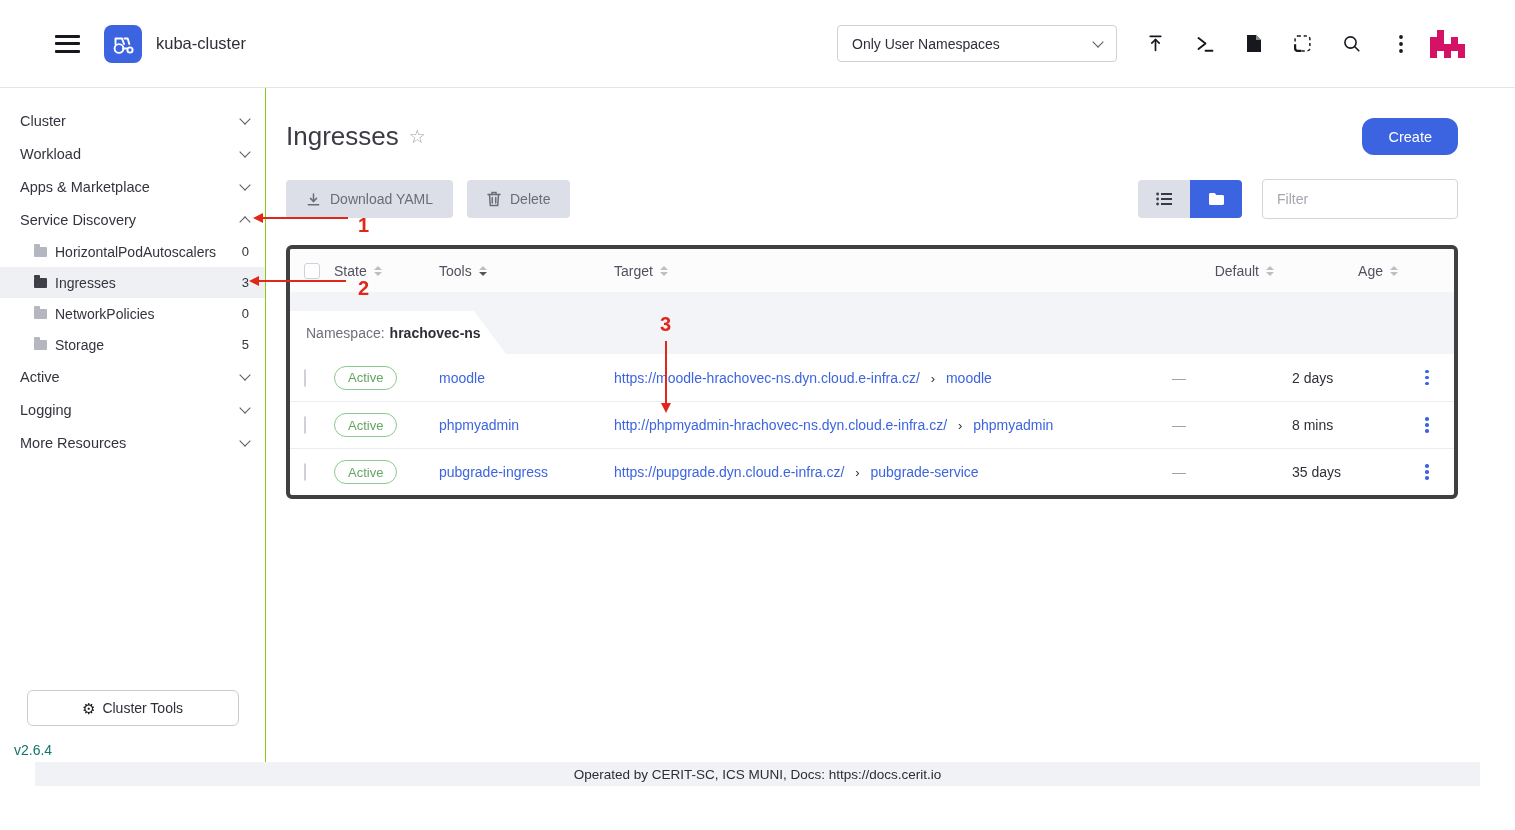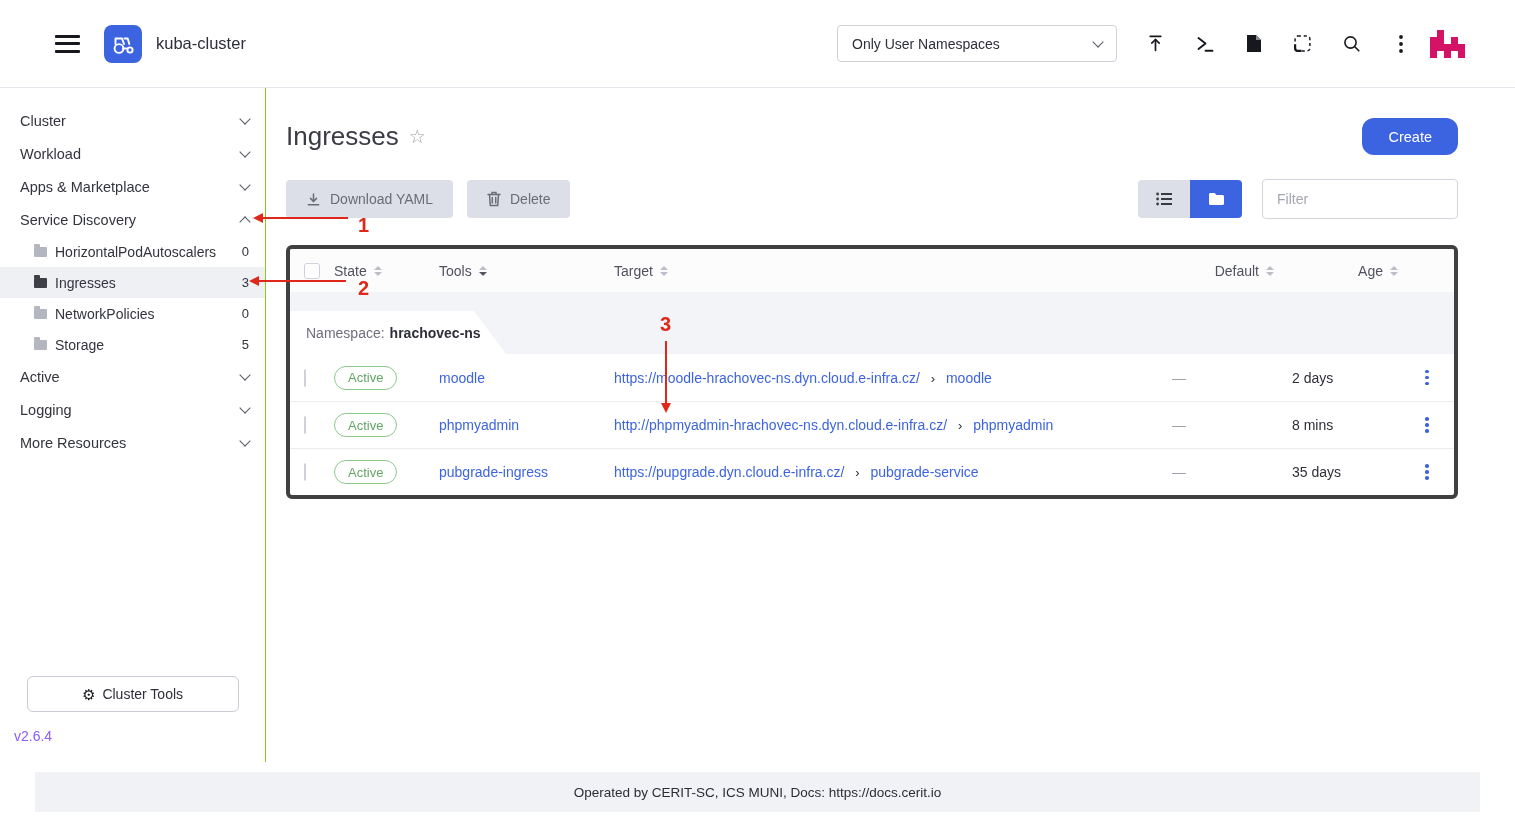--- a/index.html
+++ b/index.html
@@ -30,21 +30,21 @@
   .nav-item .chev { margin-left:auto; }
   .sub-item { height:31px; flex:0 0 31px; display:flex; align-items:center; padding:0 16px 0 34px; font-size:14px; color:#33343d; cursor:pointer; }
   .sub-item.selected { background:#eff0f4; }
   .sub-item .count { margin-left:auto; font-size:13px; color:#33343d; }
   .folder { width:13px; height:10px; background:#b4b6c0; border-radius:1px; position:relative; margin-right:8px; flex:0 0 13px; }
   .folder::before { content:""; position:absolute; top:-3px; left:0; width:6px; height:3px; background:inherit; border-radius:1px 1px 0 0; }
   .folder.dark { background:#3f4047; }
   .sidebar-bottom { margin-top:auto; }
   .ctools { margin:0 auto; width:212px; height:36px; border:1px solid #c9cbd3; border-radius:6px; background:#fff; display:flex; align-items:center; justify-content:center; font-size:14px; color:#2e2f38; gap:7px; cursor:pointer; }
   .gear { font-size:15px; color:#17181d; line-height:1; }
-  .version { margin:16px 0 18px 14px; color:#8b5cf6; font-size:14px; }
+  .version { margin:16px 0 4px 14px; color:#0f766e; font-size:14px; }
   
   .main { flex:1; position:relative; }
   .main-inner { width:1172px; margin-left:20px; }
   .title-row { display:flex; align-items:center; margin-top:30px; }
   h1 { font-size:26px; font-weight:400; color:#3a3b45; margin:0; }
   .star { font-size:19px; color:#9fa1ab; margin-left:10px; cursor:pointer; }
   .create-btn { margin-left:auto; background:#3d64e0; color:#fff; border:none; border-radius:12px; height:37px; padding:0 26px; font-size:14.5px; cursor:pointer; font-family:inherit; }
   .toolbar { display:flex; align-items:center; margin-top:24px; }
   .bulk-btn { background:#dcdfe8; color:#6b6c76; border:none; border-radius:4px; height:38px; padding:0 20px; font-size:14px; display:flex; align-items:center; gap:9px; cursor:pointer; font-family:inherit; }
   .bulk-btn + .bulk-btn { margin-left:14px; }
@@ -73,21 +73,21 @@
   .t-row { height:47px; font-size:14px; color:#2e2f38; }
   .t-row + .t-row { border-top:1px solid #ecedf1; }
   .badge-active { border:1.5px solid #8cc98c; color:#65a765; border-radius:15px; padding:3.5px 13px; font-size:13px; display:inline-block; }
   .link { color:#3d64e0; cursor:pointer; }
   .sep { color:#2b2d35; margin:0 7px; font-size:13px; }
   .dash { color:#9fa1ab; }
   .age-val { color:#2e2f38; }
   .kebab { display:flex; flex-direction:column; gap:2.5px; align-items:center; cursor:pointer; margin:0 auto; padding:4px; }
   .kebab i { width:3.5px; height:3.5px; border-radius:50%; background:#3d64e0; }
   
-  .footer-band { height:40px; margin:10px 35px; background:#f1f2f6; display:flex; align-items:center; justify-content:center; font-size:13.5px; color:#2c2d35; }
+  .footer-band { height:24px; margin:0 35px; background:#f1f2f6; display:flex; align-items:center; justify-content:center; font-size:13.5px; color:#2c2d35; }
   
   .annotations { position:absolute; inset:0; pointer-events:none; z-index:50; }
   .ann-line-h { position:absolute; height:2px; background:#e0281a; }
   .ann-line-v { position:absolute; width:2px; background:#e0281a; }
   .ah-left { position:absolute; left:-9px; top:-4px; width:0; height:0; border-top:5px solid transparent; border-bottom:5px solid transparent; border-right:10px solid #e0281a; }
   .ah-down { position:absolute; left:-4px; bottom:-9px; width:0; height:0; border-left:5px solid transparent; border-right:5px solid transparent; border-top:10px solid #e0281a; }
   .ann-label { position:absolute; color:#e0281a; font-size:20px; font-weight:bold; }
 </style>
 </head>
 <body>

